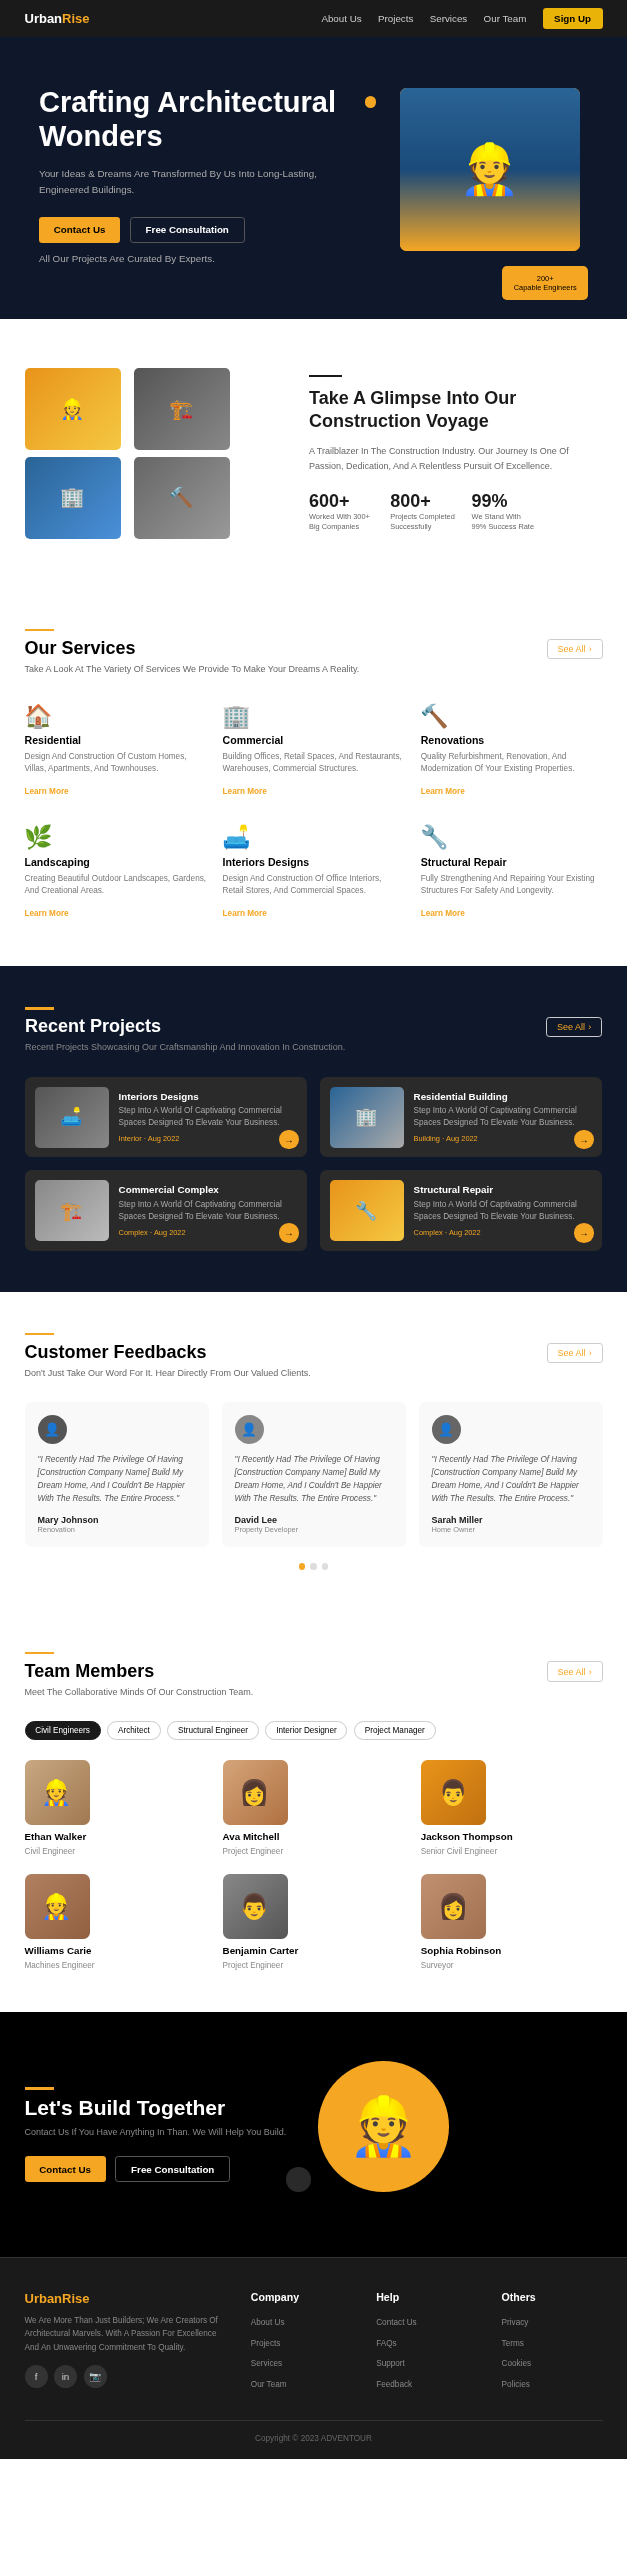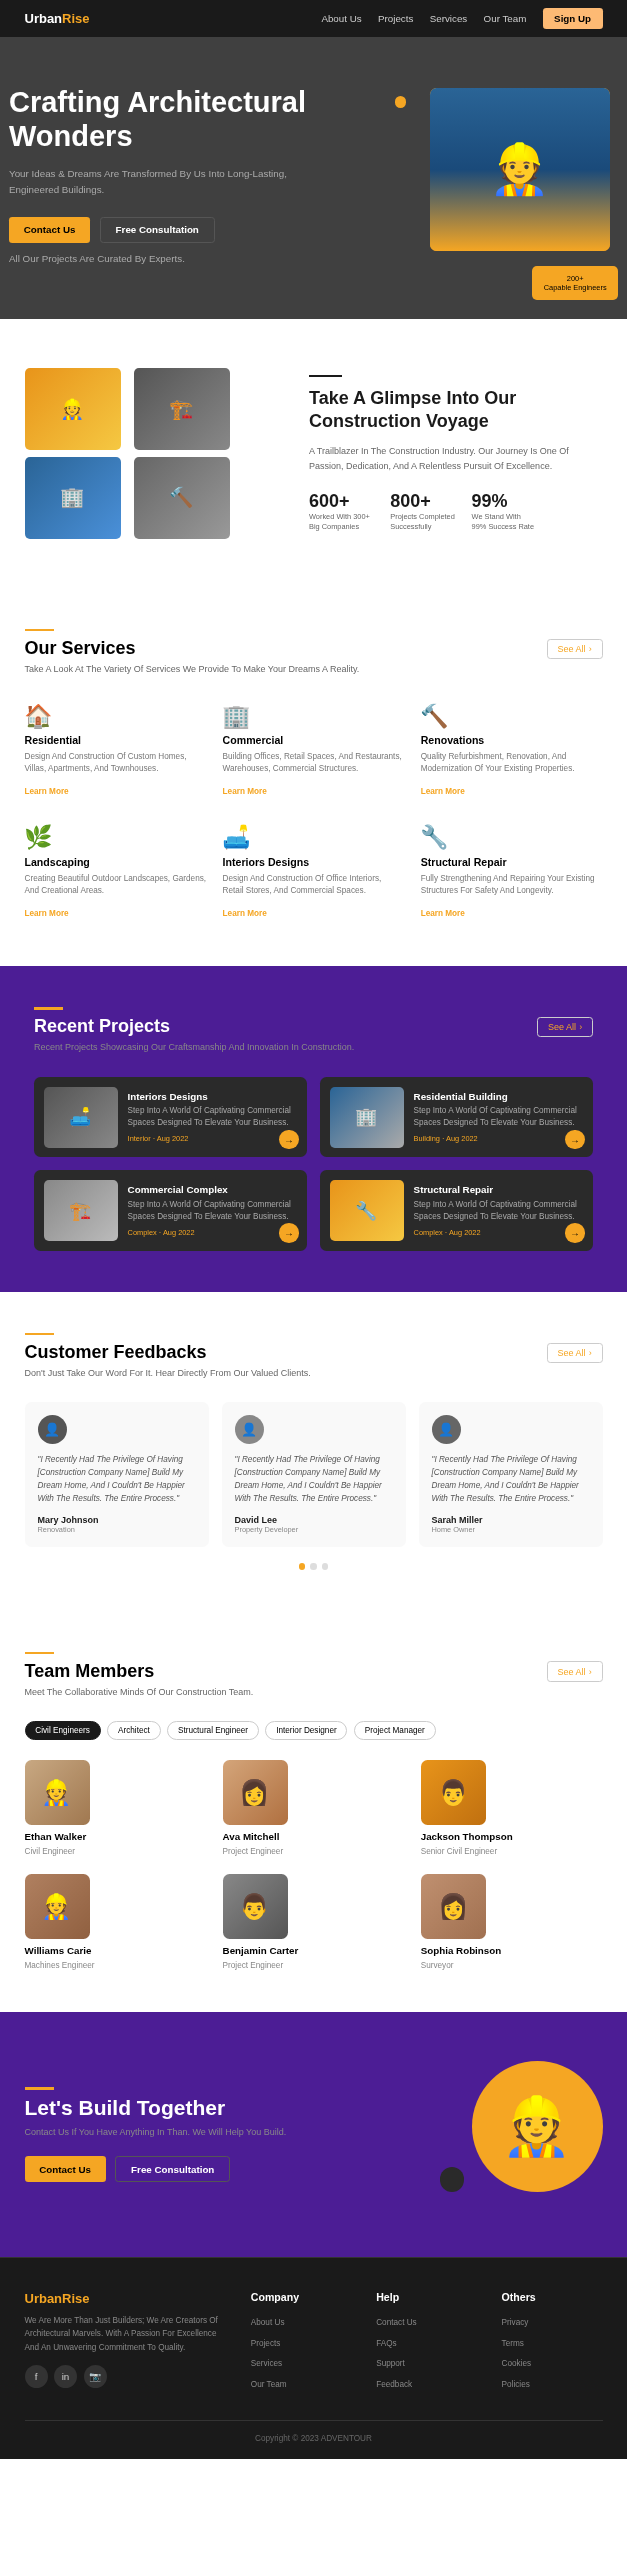--- a/index.html
+++ b/index.html
@@ -12,34 +12,34 @@
       align-items: center;
       justify-content: space-between;
       padding: 8.2px 24.5px;
       position: sticky;
       top: 0;
       z-index: 100;
     }
     .nav-links { display: flex; gap: 16.3px; align-items: center; }
     .nav-links a { color: #ccc; text-decoration: none; font-size: 9.8px; }
     .nav-btn {
-      background: #fdba74;
+      background: #eab308;
       color: #000;
       border: none;
       padding: 4.9px 11.4px;
       border-radius: 3.3px;
       font-size: 9.8px;
       font-weight: bold;
       cursor: pointer;
     }
 
     
     .hero {
-      background: #404040;
-      padding: 49px 9px 33px;
+      background: #0f172a;
+      padding: 49px 39px 33px;
       display: flex;
       align-items: center;
       justify-content: space-between;
       min-height: 261px;
       position: relative;
     }
     .hero-left { max-width: 310px; }
     .hero-left h1 { color: #fff; font-size: 29px; font-weight: 900; line-height: 1.15; margin-bottom: 13px; }
     .hero-left p { color: #aaa; font-size: 9.8px; margin-bottom: 19.6px; line-height: 1.6; }
     .hero-btns { display: flex; gap: 9.8px; margin-bottom: 8.2px; }
@@ -140,21 +140,21 @@
     }
     .section-sub { font-size: 9px; color: #666; margin-bottom: 24.5px; }
     .yellow-accent { width: 29px; height: 2.5px; background: #f5a623; margin-bottom: 6.5px; }
     .services-grid { display: grid; grid-template-columns: 1fr 1fr 1fr; gap: 16.3px; }
     .service-card { padding: 6.5px 0; }
     .service-card h3 { font-size: 10.6px; font-weight: bold; margin-bottom: 4.9px; }
     .service-card p { font-size: 8.2px; color: #777; line-height: 1.5; margin-bottom: 6.5px; }
     .learn-more { color: #f5a623; font-size: 8.2px; font-weight: bold; text-decoration: none; cursor: pointer; }
 
     
-    .recent-projects { background: #4c1d95; padding: 41px 34px; }
+    .recent-projects { background: #0f172a; padding: 41px 25px; }
     .recent-projects .section-header h2 { color: #fff; }
     .recent-projects .section-sub { color: #888; }
     .projects-grid { display: grid; grid-template-columns: 1fr 1fr; gap: 13px; margin-top: 19.6px; }
     .project-card {
       background: #2a2a2a;
       border-radius: 6.5px;
       overflow: hidden;
       display: flex;
       align-items: center;
       gap: 9.8px;
@@ -247,21 +247,21 @@
     .tp1 { background: linear-gradient(135deg, #c8a882, #a07850); }
     .tp2 { background: linear-gradient(135deg, #d4a57a, #b07040); }
     .tp3 { background: linear-gradient(135deg, #e8941a, #c07010); }
     .tp4 { background: linear-gradient(135deg, #b08060, #906040); }
     .tp5 { background: linear-gradient(135deg, #888, #555); }
     .tp6 { background: linear-gradient(135deg, #c09070, #a07050); }
     .team-card h3 { font-size: 9.8px; font-weight: bold; }
     .team-card span { font-size: 8.2px; color: #888; }
 
     
-    .cta { background: #4c1d95; padding: 49px 24.5px; display: flex; align-items: center; justify-content: space-between; position: relative; overflow: hidden; }
+    .cta { background: #000000; padding: 49px 24.5px; display: flex; align-items: center; justify-content: flex-start; position: relative; overflow: hidden; }
     .cta-left h2 { color: #fff; font-size: 21px; font-weight: 900; margin-bottom: 6.5px; }
     .cta-left p { color: #888; font-size: 9px; margin-bottom: 19.6px; }
     .cta-btns { display: flex; gap: 9.8px; }
     .cta-right { position: relative; width: 163px; height: 147px; }
     .cta-circle-large {
       width: 131px;
       height: 131px;
       border-radius: 50%;
       background: #f5a623;
       position: absolute;

